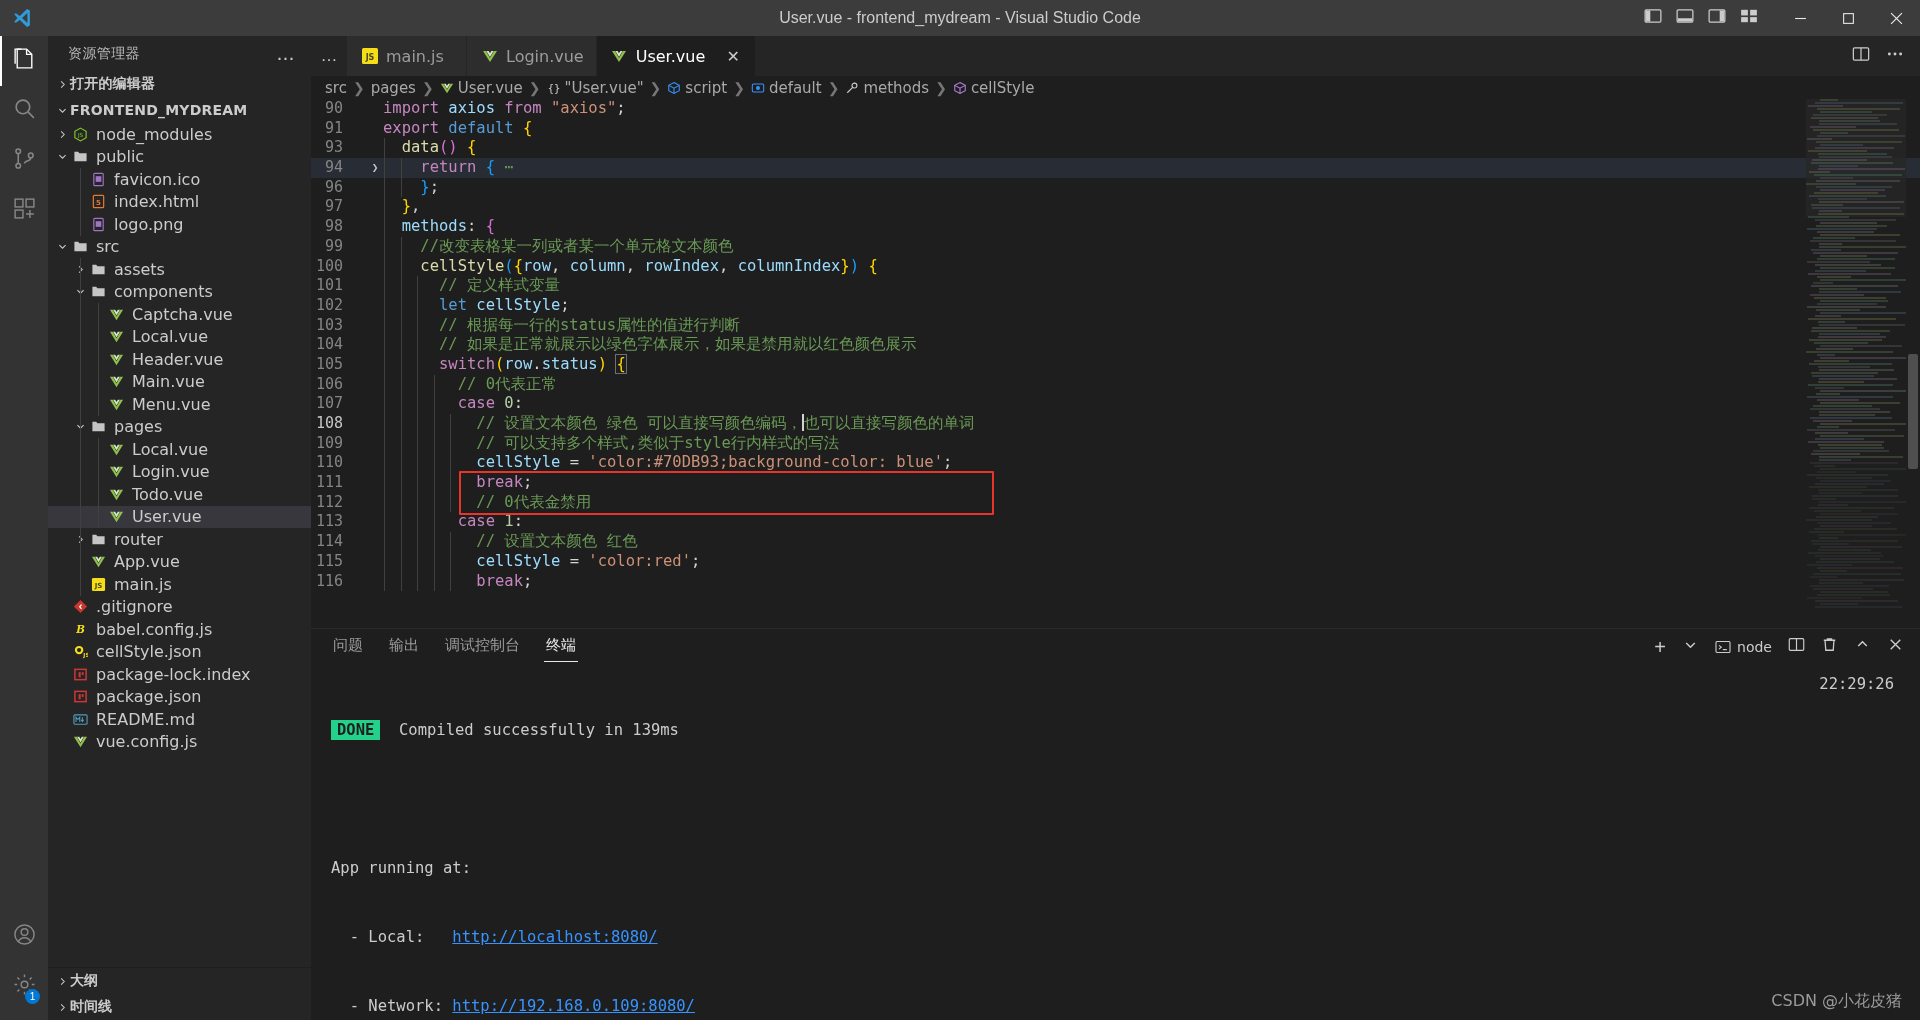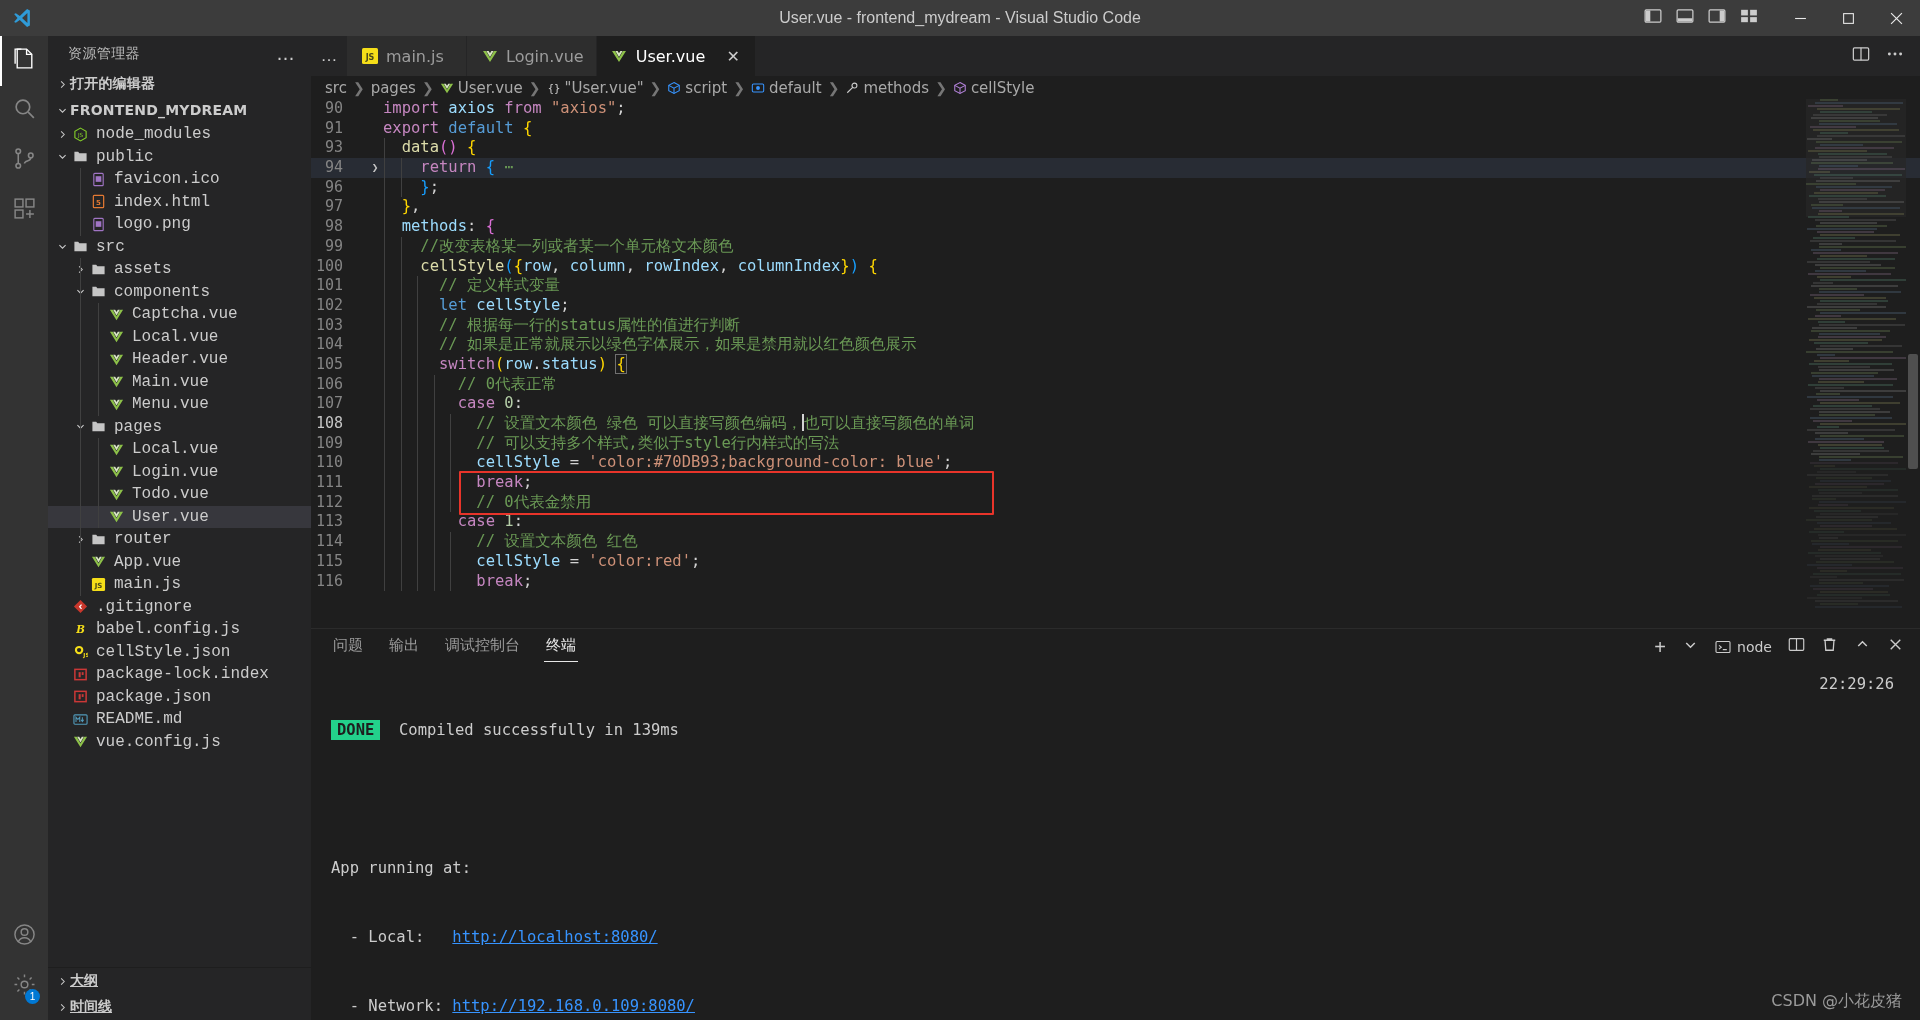--- a/index.html
+++ b/index.html
@@ -79,25 +79,25 @@
   .twisty svg { width: 11px; height: 11px; }
   .tree { overflow: hidden; flex: 1 1 auto; }
   .row {
     height: 22.5px; display: flex; align-items: center; font-size: 16px; color: #cccccc;
     white-space: nowrap; position: relative;
     font-family: "DejaVu Sans", sans-serif;
   }
   .row.selected { background: #37373d; }
   .row .ficon { width: 20px; display: inline-flex; align-items: center; justify-content: center; flex: 0 0 20px; }
   .row .ficon svg { width: 15px; height: 15px; }
-  .row .lbl { padding-left: 6px; font-family: Liberation Mono, monospace; }
+  .row .lbl { padding-left: 6px; }
   .indent-guide {
     position: absolute; width: 1px; background: #404040; top: 0; bottom: 0;
   }
-  .sidebar-bottom { border-top: 1px solid #1e1e1e; text-decoration: underline; }
+  .sidebar-bottom { border-top: 1px solid #1e1e1e; }
   .sb-section {
     height: 26px; display: flex; align-items: center; padding-left: 6px;
     font-size: 14px; font-weight: bold; color: #cccccc; background:#252526;
     font-family: "DejaVu Sans", sans-serif;
   }
 
   
   .editor-area { flex: 1 1 auto; display: flex; flex-direction: column; min-width: 0; background: #1e1e1e; }
   .tabs-row { height: 40px; background: #252526; display: flex; align-items: stretch; flex: 0 0 40px; position: relative;}
   .tabs-more { width: 36px; display:flex; align-items:center; justify-content:center; color:#cccccc; font-size: 17px; }

